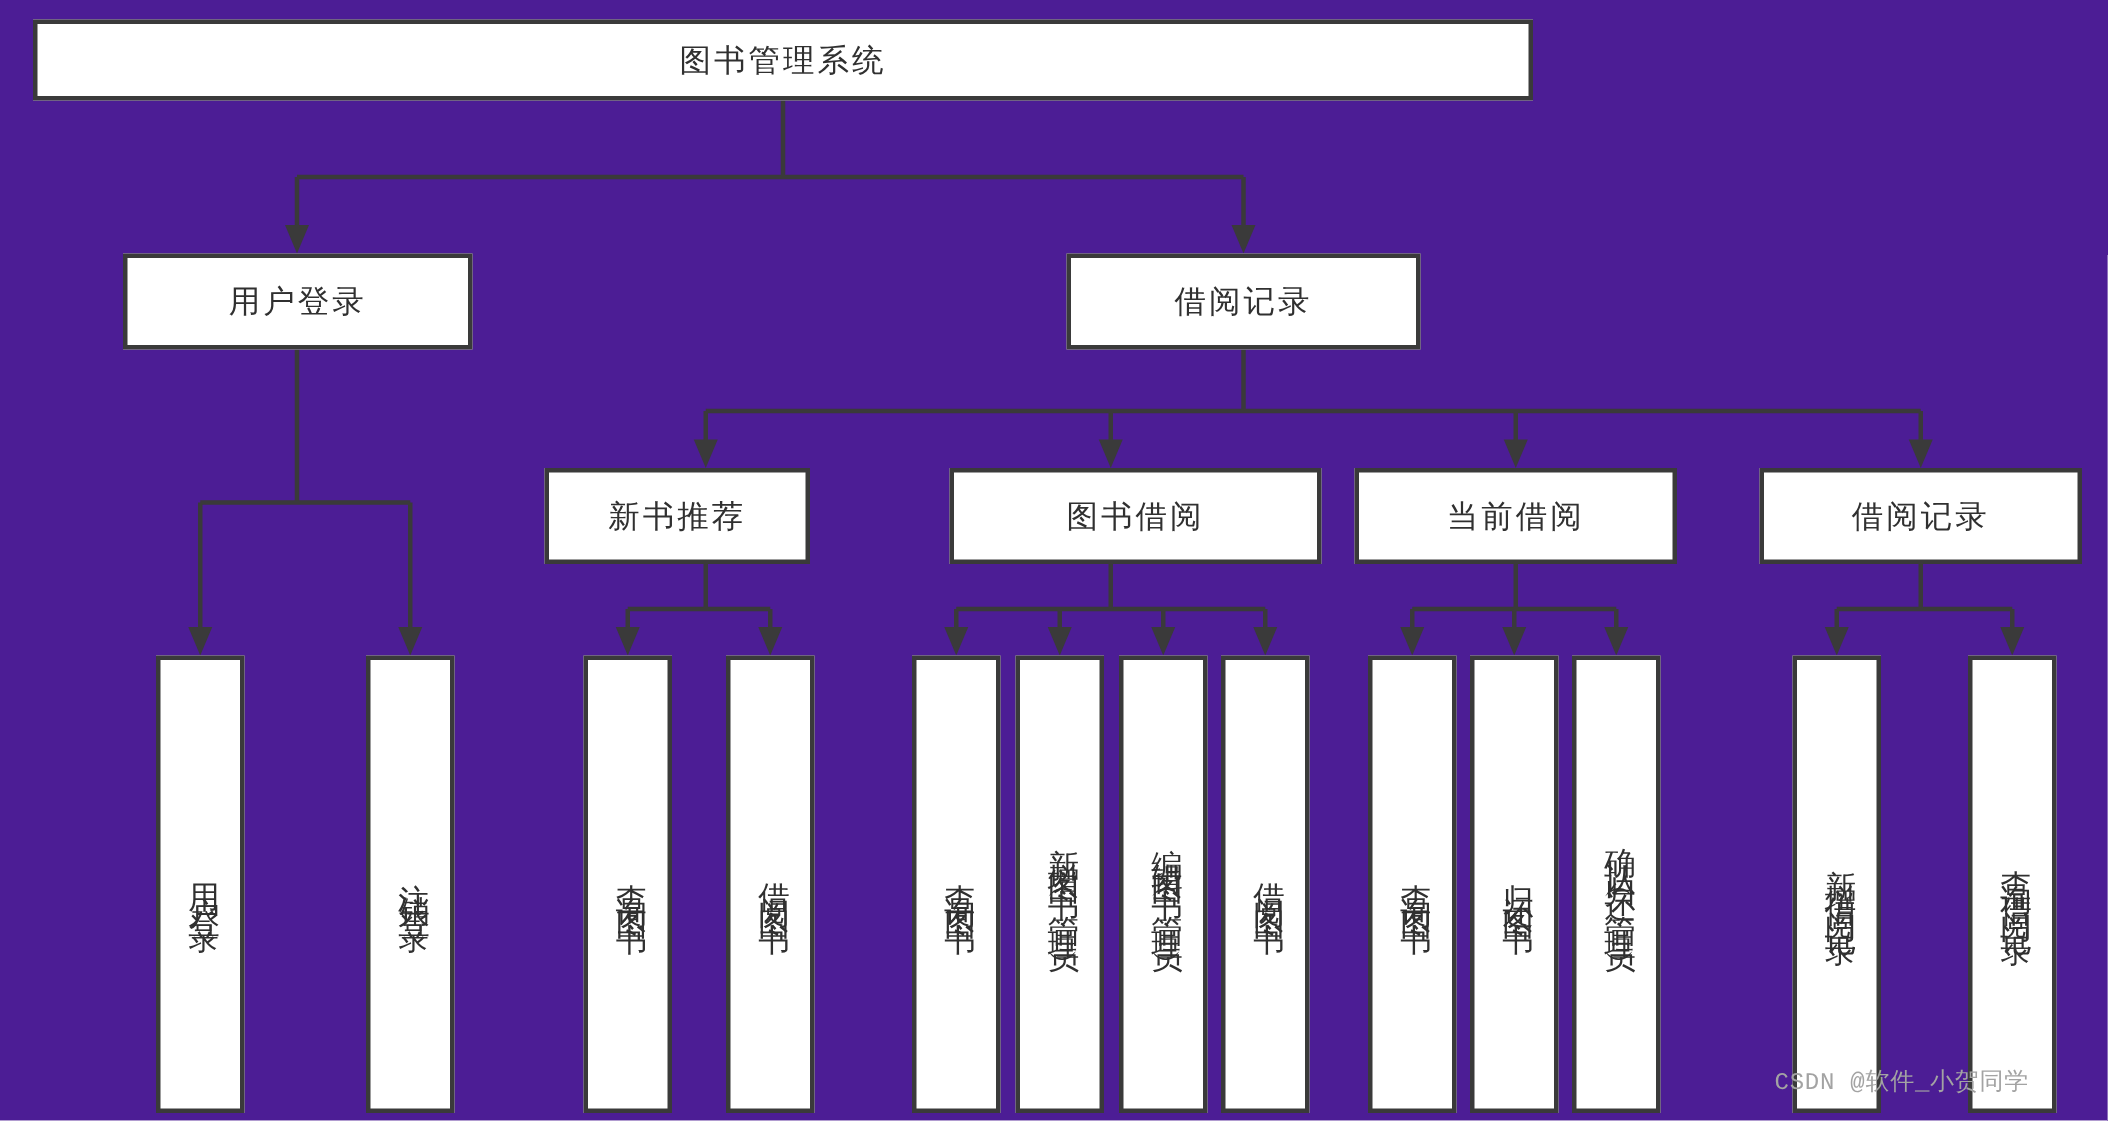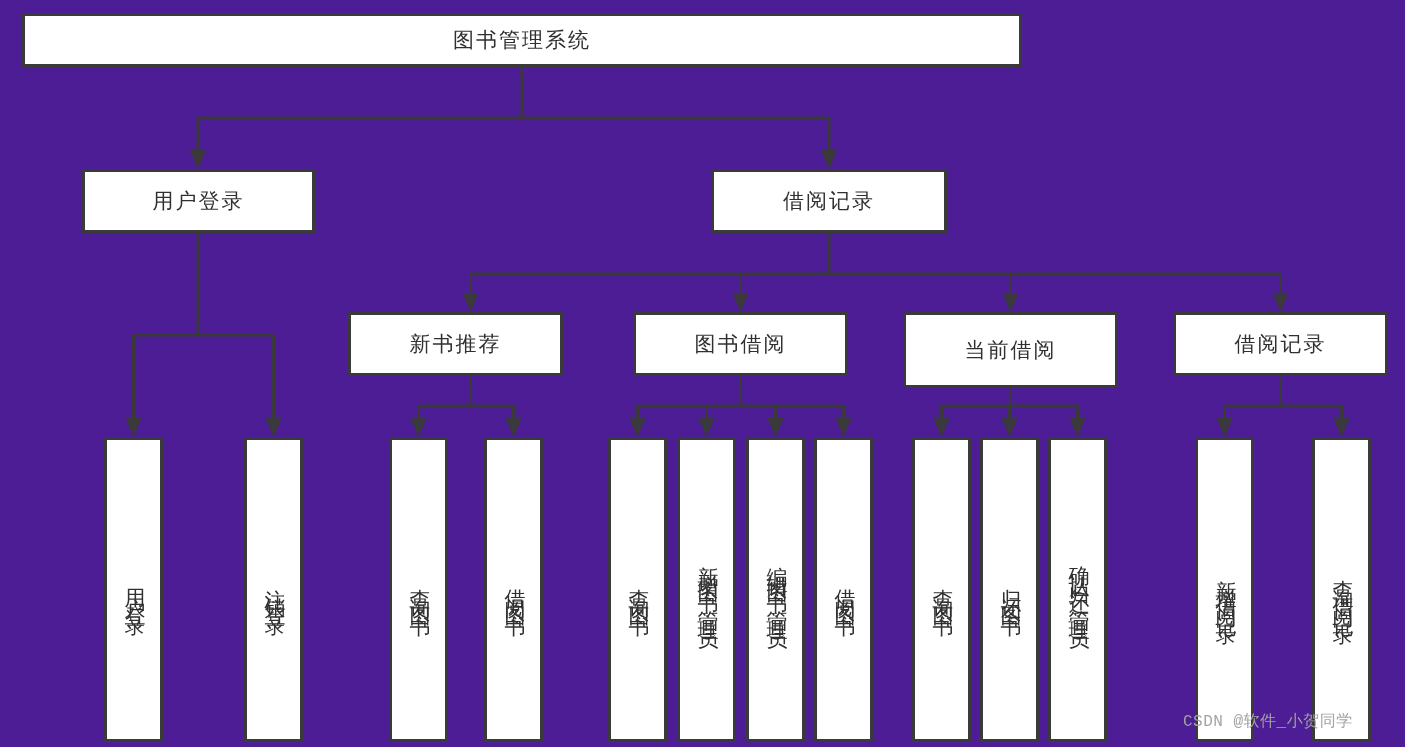--- a/index.html
+++ b/index.html
@@ -97,27 +97,27 @@
     <span>图书管理系统</span>
   </div>
 
   <div class="hbox" style="left:82px;top:169px;width:233px;height:64px">
     <span>用户登录</span>
   </div>
   <div class="hbox" style="left:711px;top:169px;width:236px;height:64px">
     <span>借阅记录</span>
   </div>
 
-  <div class="hbox" style="left:348px;top:312px;width:215px;height:64px">
+  <div class="hbox" style="left:363px;top:312px;width:177px;height:64px">
     <span>新书推荐</span>
   </div>
-  <div class="hbox" style="left:633px;top:312px;width:215px;height:64px">
+  <div class="hbox" style="left:633px;top:312px;width:248px;height:64px">
     <span>图书借阅</span>
   </div>
-  <div class="hbox" style="left:903px;top:312px;width:215px;height:76px">
+  <div class="hbox" style="left:903px;top:312px;width:215px;height:64px">
     <span>当前借阅</span>
   </div>
   <div class="hbox" style="left:1173px;top:312px;width:215px;height:64px">
     <span>借阅记录</span>
   </div>
 
   <div class="vbox" style="left:104px">
     <span>用户登录</span>
   </div>
   <div class="vbox" style="left:244px">

